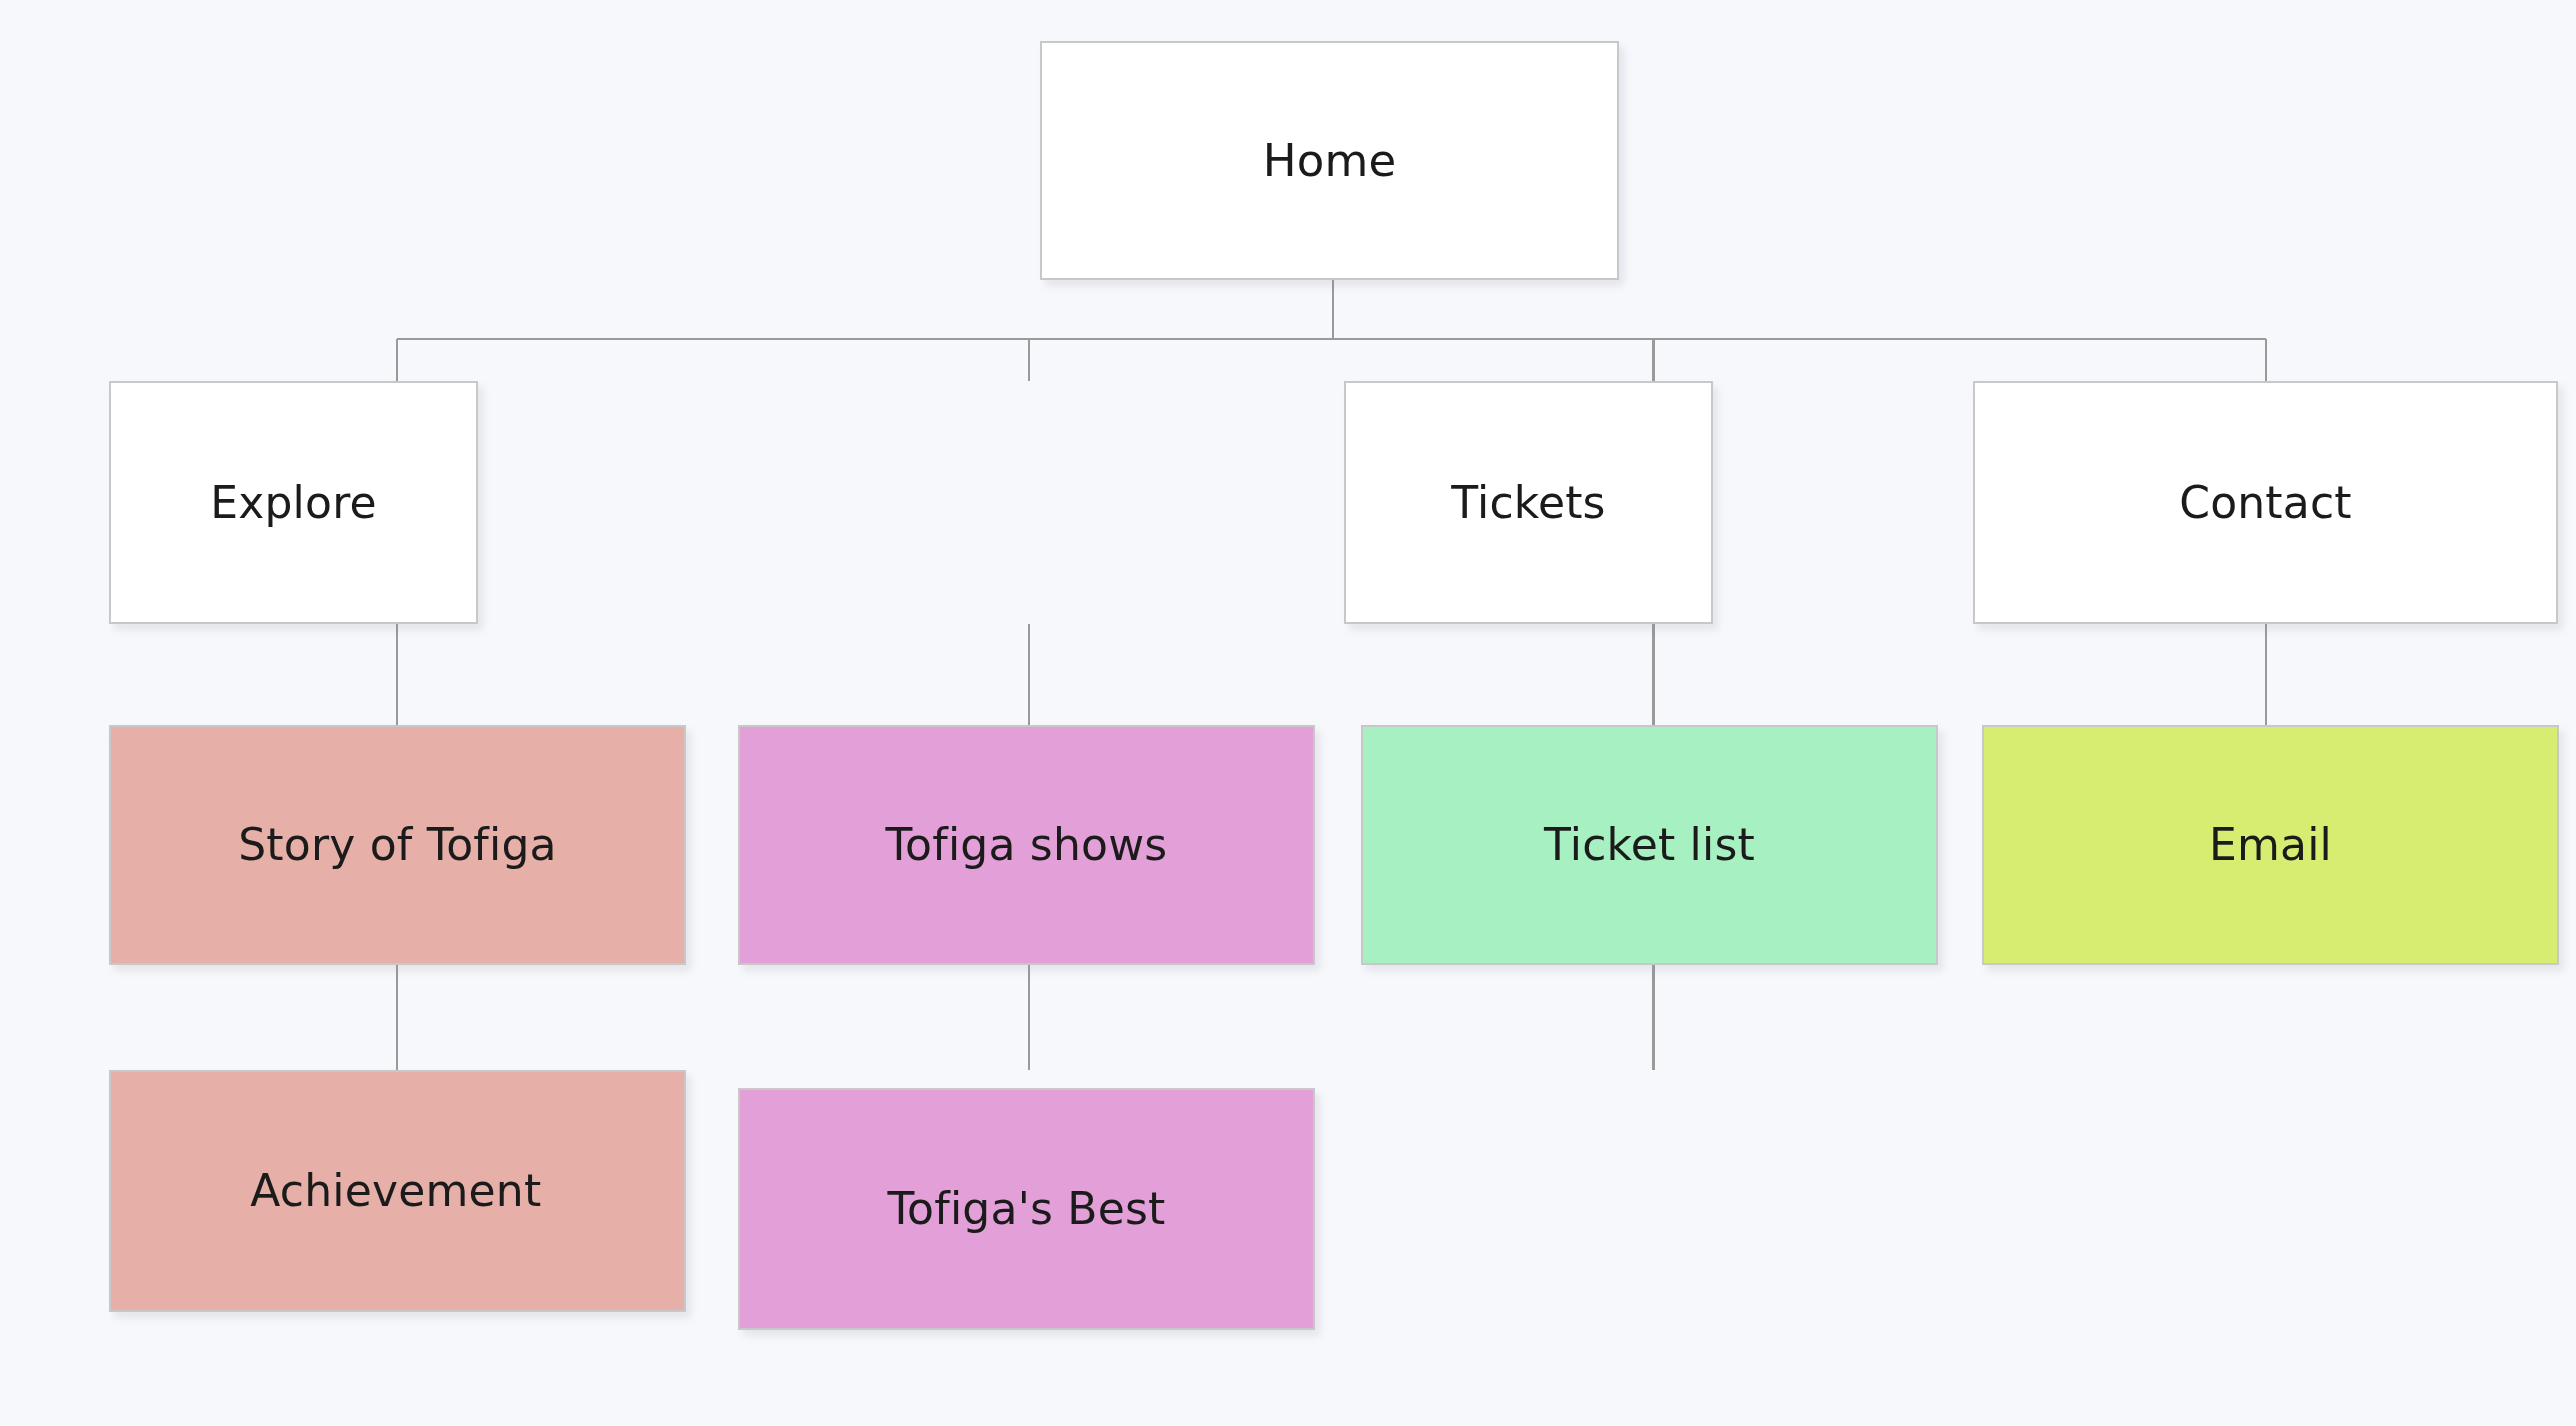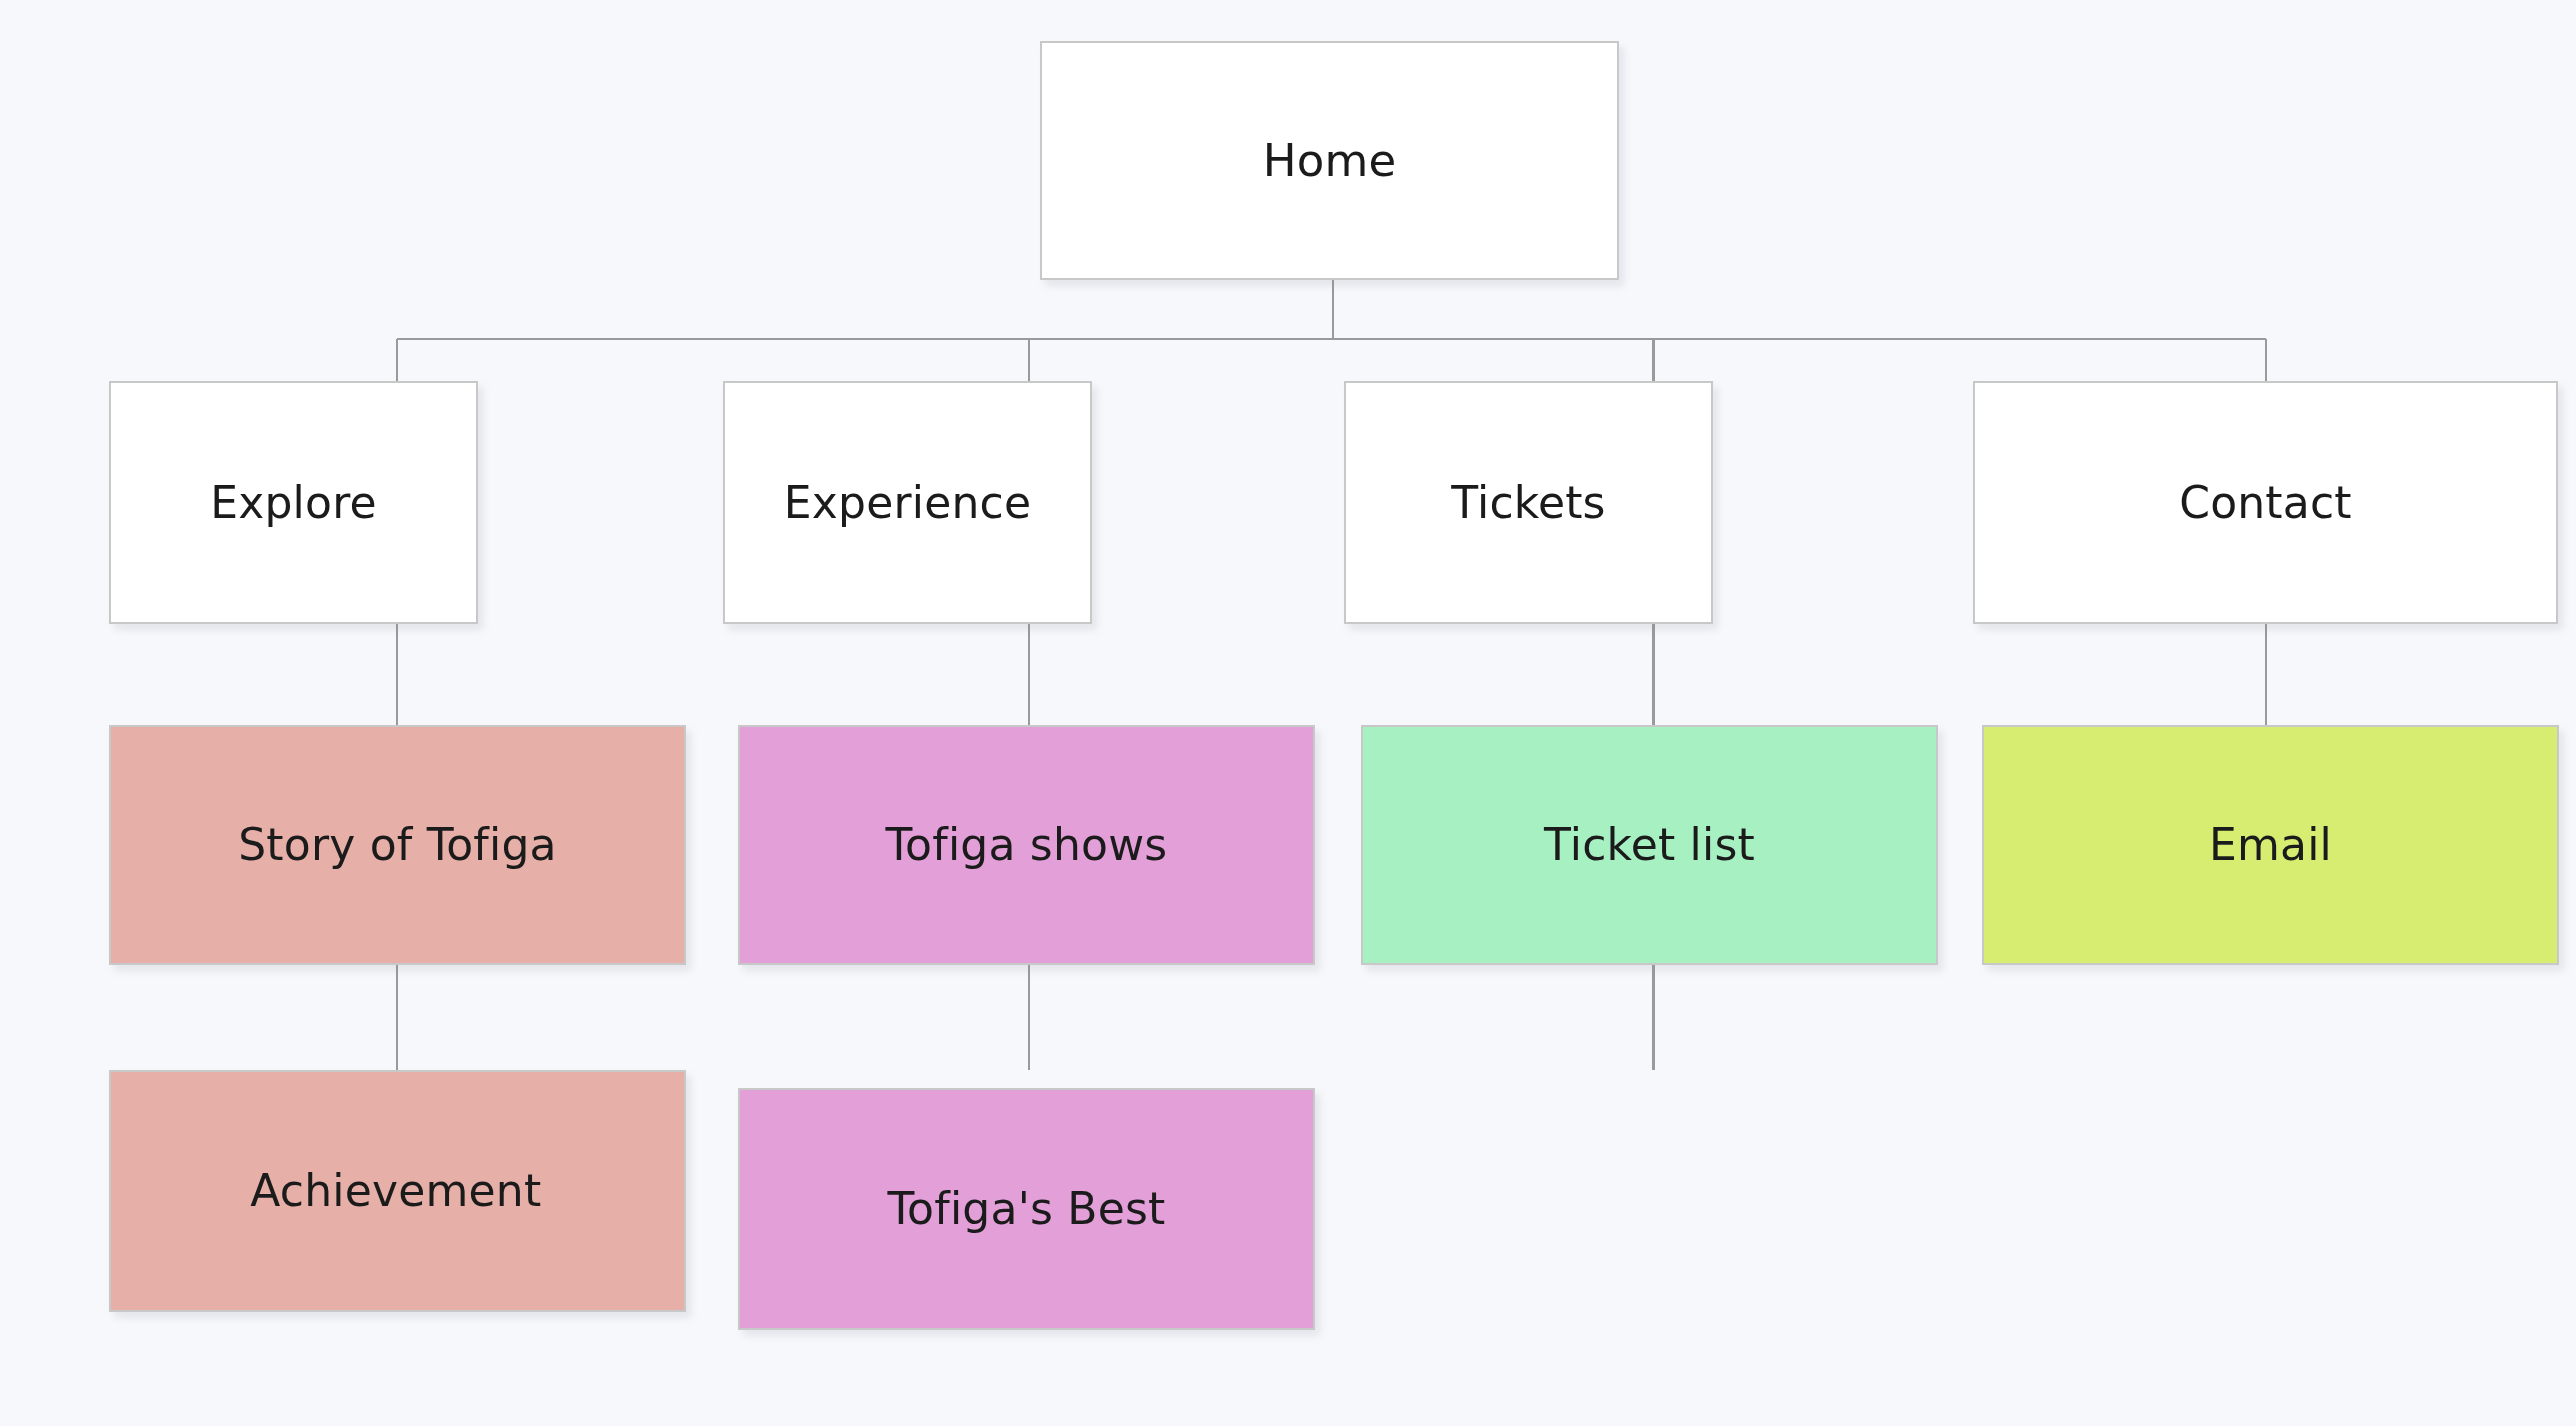--- a/index.html
+++ b/index.html
@@ -75,23 +75,20 @@
       </g>
   </svg>
 
   <div class="node root" style="left: 1020px; top: 41px; width: 579px; height: 239px; background: rgb(255, 255, 255); border-color: rgb(200, 200, 200);">
     <span class="node-label">Home</span>
   </div>
 
   <div class="node" style="left: 89px; top: 381px; width: 369px; height: 243px; background: rgb(255, 255, 255); border-color: rgb(200, 200, 200);">
     <span class="node-label">Explore</span>
   </div>
-  <div class="node" style="left: 703px; top: 381px; width: 369px; height: 243px; background: rgb(255, 255, 255); border-color: rgb(200, 200, 200);">
-    <span class="node-label">Experience</span>
-  </div>
   <div class="node" style="left: 1324px; top: 381px; width: 369px; height: 243px; background: rgb(255, 255, 255); border-color: rgb(200, 200, 200); text-align: center;">
     <span class="node-label">Tickets</span>
   </div>
   <div class="node" style="left: 1953px; top: 381px; width: 585px; height: 243px; background: rgb(255, 255, 255); border-color: rgb(200, 200, 200);">
     <span class="node-label">Contact</span>
   </div>
 
   <div class="node" style="left: 89px; top: 725px; width: 577px; height: 240px; background: rgb(230, 176, 168); border-color: rgb(200, 200, 200);">
     <span class="node-label">Story of Tofiga</span>
   </div>

